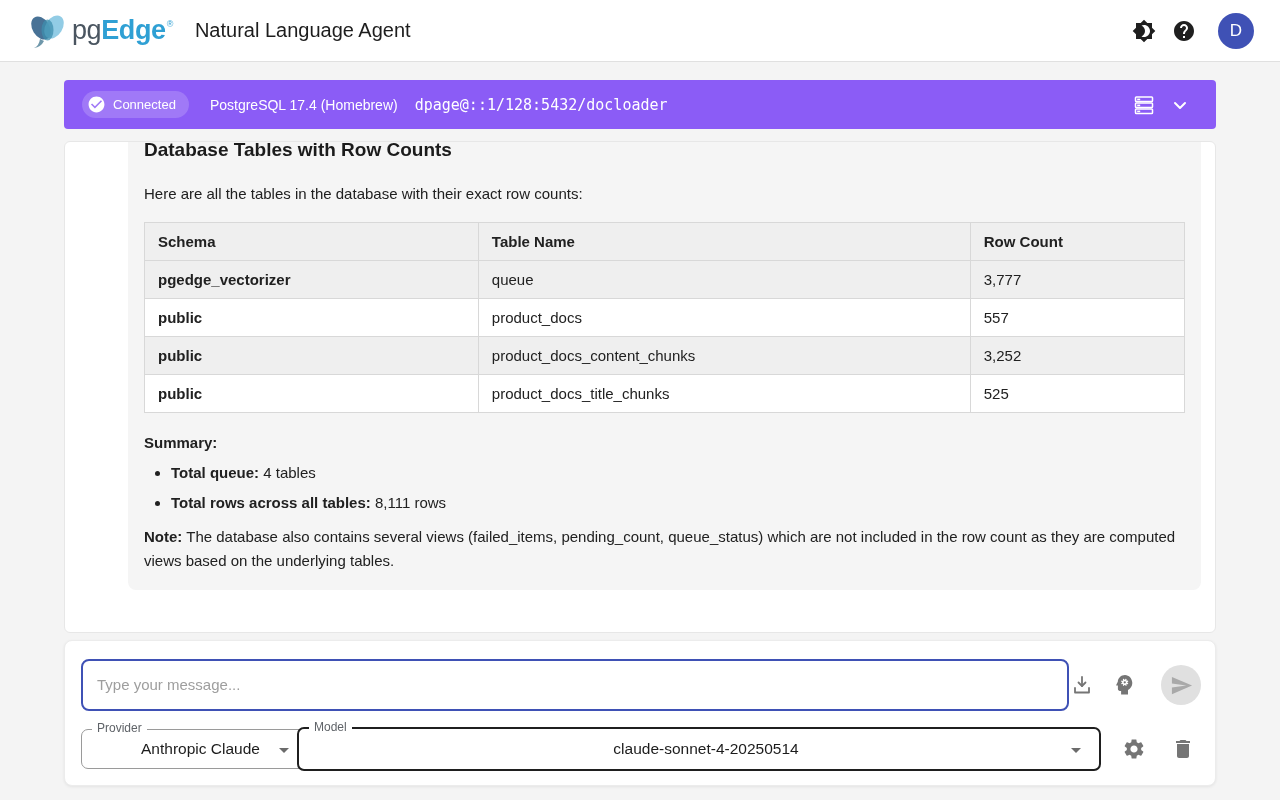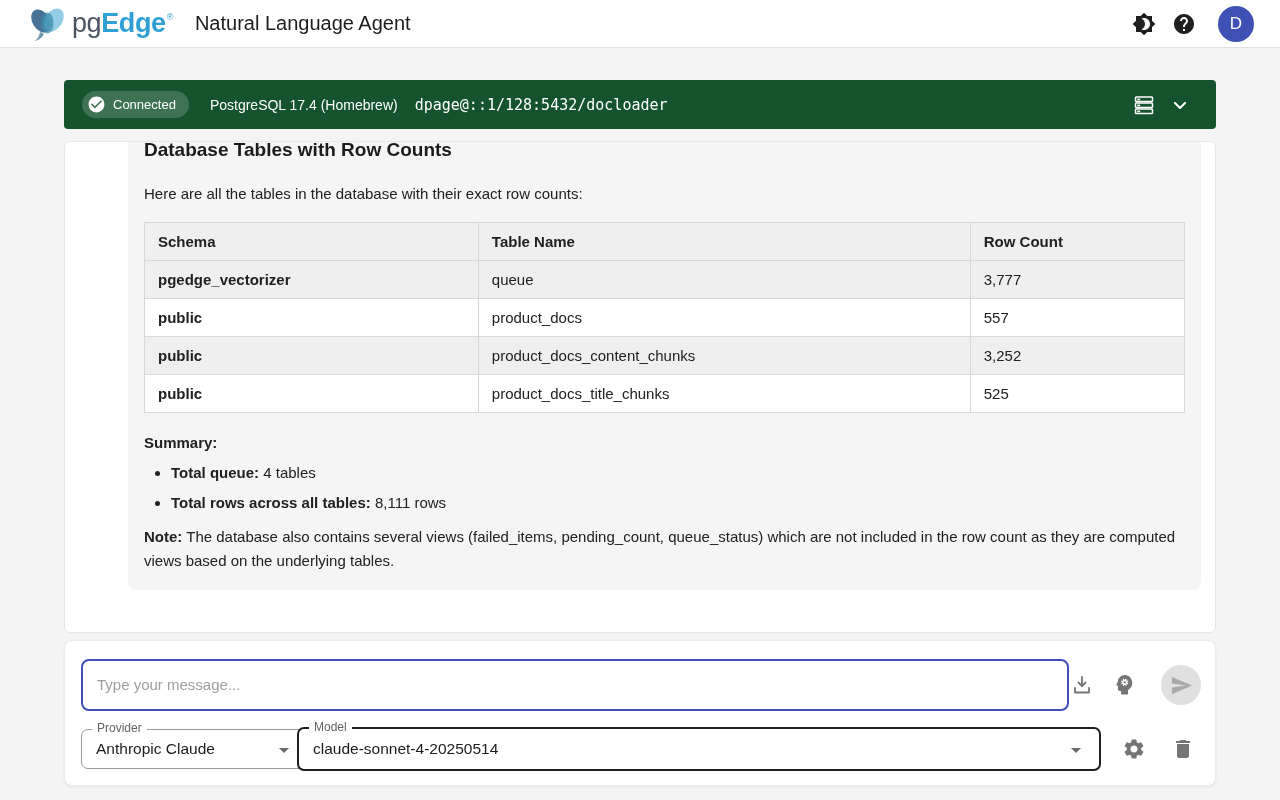--- a/index.html
+++ b/index.html
@@ -6,37 +6,37 @@
   html,body { width:1280px; height:800px; }
   body {
     font-family:"Liberation Sans", sans-serif;
     background:#f4f4f4;
     position:relative;
     overflow:hidden;
     color:#212121;
   }
   
   .app-header{
-    position:absolute; left:0; top:0; width:1280px; height:48px;
+    position:absolute; left:0; top:0; width:1280px; height:62px;
     background:#ffffff; border-bottom:1px solid #e0e0e0;
     display:flex; align-items:center; padding:0 26px;
   }
   .logo{ display:flex; align-items:center; gap:2px; }
   .logo-word{ font-size:27px; letter-spacing:-0.4px; display:flex; align-items:baseline;}
   .logo-pg{ color:#4a5560; font-weight:500; }
   .logo-edge{ color:#2fa0d4; font-weight:700; }
   .logo-reg{ color:#2fa0d4; font-size:9px; vertical-align:top; position:relative; top:-12px; margin-left:1px;}
   .app-title{ font-size:20px; color:#1d1d1d; margin-left:22px; font-weight:400;}
   .header-spacer{ flex:1; }
   .hdr-iconbtn{ width:40px; height:40px; border:none; background:transparent; display:flex; align-items:center; justify-content:center; cursor:pointer; border-radius:50%;}
   .avatar{ width:36px; height:36px; border-radius:50%; background:#3f51b5; color:#fff; font-size:17px; display:flex; align-items:center; justify-content:center; margin-left:14px; cursor:pointer; font-weight:400;}
   
   .conn-bar{
     position:absolute; left:64px; top:80px; width:1152px; height:49px;
-    background:#14532d; border-radius:4px; display:flex; align-items:center;
+    background:#8b5cf6; border-radius:4px; display:flex; align-items:center;
     padding:0 18px; color:#fff;
   }
   .conn-chip{
     display:flex; align-items:center; gap:7px;
     background:rgba(255,255,255,0.18); border-radius:14px;
     height:27px; padding:0 13px 0 5px; font-size:13px;
   }
   .conn-server{ font-size:14px; margin-left:21px; }
   .conn-dsn{ font-family:"DejaVu Sans Mono","Liberation Mono",monospace; font-size:15px; margin-left:17px; }
   .conn-spacer{ flex:1; }
@@ -84,21 +84,21 @@
   .btn-send{
     position:absolute; left:1096px; top:24px; width:40px; height:40px;
     border-radius:50%; background:#e0e0e0; border:none;
     display:flex; align-items:center; justify-content:center; cursor:default;
   }
   .field{ position:absolute; background:#fff; }
   .field .flabel{
     position:absolute; top:-9px; left:10px; background:#fff; padding:0 5px;
     font-size:12px; color:#5f6368;
   }
-  .field .fvalue{ font-size:15.5px; color:#1c1c1c; display:block; }
+  .field .fvalue{ font-size:15.5px; color:#1c1c1c; display:block;text-align:center; }
   .field .farrow{ position:absolute; }
   .field-provider{
     left:16px; top:88px; width:225px; height:40px;
     border:1px solid #9a9a9a; border-radius:7px;
   }
   .field-provider .fvalue{ line-height:38px; padding-left:14px; }
   .field-provider .farrow{ right:9px; top:8px; }
   .field-model{
     left:232px; top:86px; width:804px; height:44px;
     border:2px solid #1f1f1f; border-radius:7px;

